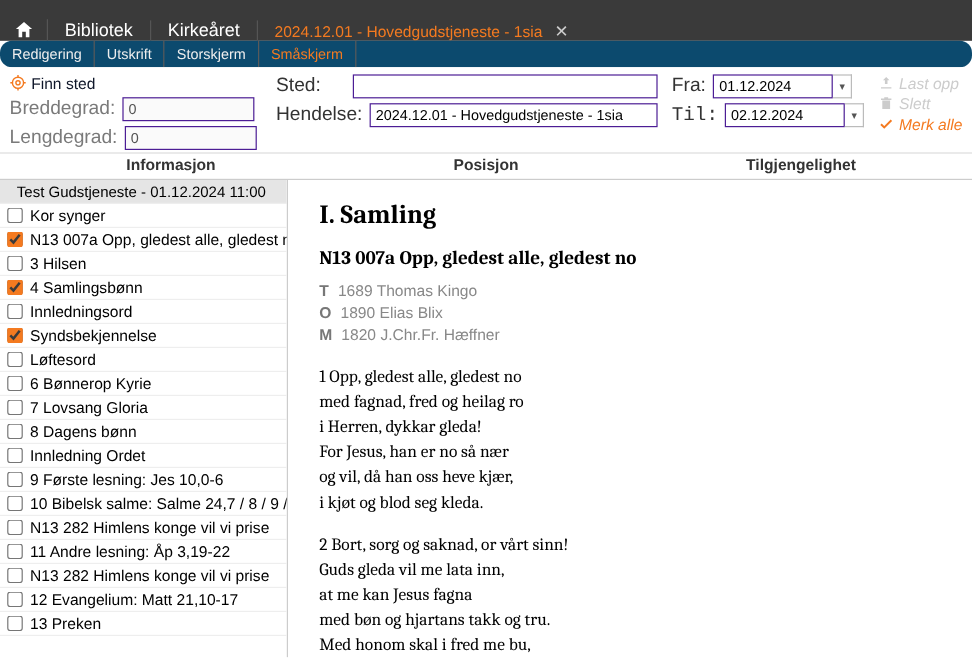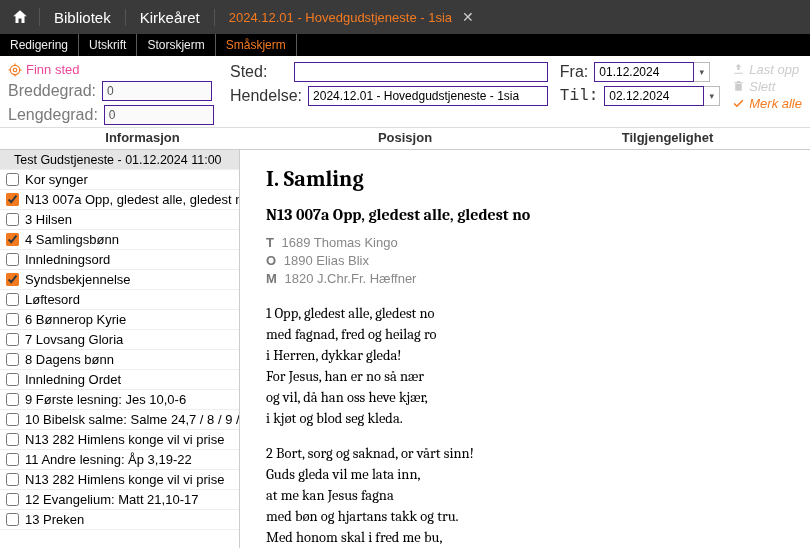--- a/index.html
+++ b/index.html
@@ -1,41 +1,41 @@
 <!DOCTYPE html>
 <html><head>
 <meta charset="utf-8">
 <style>
 * { box-sizing: border-box; margin: 0; padding: 0; font-family: "Segoe UI", Tahoma, sans-serif; font-size: 13px; }
 body { background: #fff; width: 810px; height: 548px; overflow: hidden; display: flex; flex-direction: column; }
 
 
-.menubar { background: #3a3a3a; display: flex; align-items: center; height: 34px; }
+.menubar { background: #3a3a3a; display: flex; align-items: flex-end; height: 34px; }
 .menubar .home { width: 40px; display: flex; align-items: center; justify-content: center; color: #fff; border-right: 1px solid #555; }
 .menubar .home svg { width: 18px; height: 18px; fill: #fff; }
 .menubar .mitem { padding: 0 14px; color: #fff; display: flex; align-items: center; border-right: 1px solid #555; cursor: pointer; font-size: 15px; }
 .menubar .tab-active { padding: 0 14px; color: #f47a20; display: flex; align-items: center; font-size: 15px; }
 .menubar .tab-active .x { margin-left: 10px; color: #ccc; font-size: 14px; cursor: pointer; }
 
 
-.toolbar2 { background: #000000; display: flex; align-items: stretch; height: 22px; }
+.toolbar2 { background: #0c4a6e; display: flex; align-items: stretch; height: 22px; border-radius: 10px; }
 .toolbar2 .titem { padding: 0 10px; color: #eee; display: flex; align-items: center; border-right: 1px solid #5a5a5a; cursor: pointer; font-size: 12px; }
 .toolbar2 .titem.active { color: #f47a20; }
 
 
 .filterbar { background: #fff; padding: 6px 8px 2px 8px; display: flex; gap: 12px; border-bottom: 1px solid #ddd; }
 .filterbar .col { display: flex; flex-direction: column; gap: 4px; }
 .filterbar .row { display: flex; align-items: center; gap: 6px; }
 .filterbar label { color: #7a7a7a; font-size: 16px; min-width: 68px; }
 .filterbar label.enabled { color: #333; }
 .filterbar input[type=text] { border: 1px solid #4c1d95; height: 20px; padding: 0 4px; font-size: 12px; }
 .filterbar .dateinput { width: 100px; border: 1px solid #bbb; height: 20px; padding: 0 4px; font-size: 12px; }
 .filterbar .datewrap { display: flex; }
 .filterbar .datewrap .caret { width: 16px; height: 20px; border: 1px solid #bbb; border-left: none; display: flex; align-items: center; justify-content: center; font-size: 9px; color: #555; }
-.filterbar .findsted { color: #ec4899; display: flex; align-items: center; gap: 4px; font-size: 12px; }
+.filterbar .findsted { color: #0f172a; display: flex; align-items: flex-start; gap: 4px; font-size: 12px; }
 .filterbar .findsted svg { width: 14px; height: 14px; stroke: #f47a20; fill: none; stroke-width: 2; }
 .filterbar .sidecol a { display: flex; align-items: center; gap: 4px; font-size: 12px; color: #ccc; text-decoration: none; font-style: italic; }
 .filterbar .sidecol a.enabled { color: #f47a20; }
 .filterbar .sidecol svg { width: 13px; height: 13px; }
 
 
 .colheaders { display: flex; height: 22px; border-bottom: 1px solid #ccc; }
 .colheaders div { flex: 1; text-align: center; font-weight: 600; color: #333; font-size: 13px; padding-top: 2px; }
 
 

